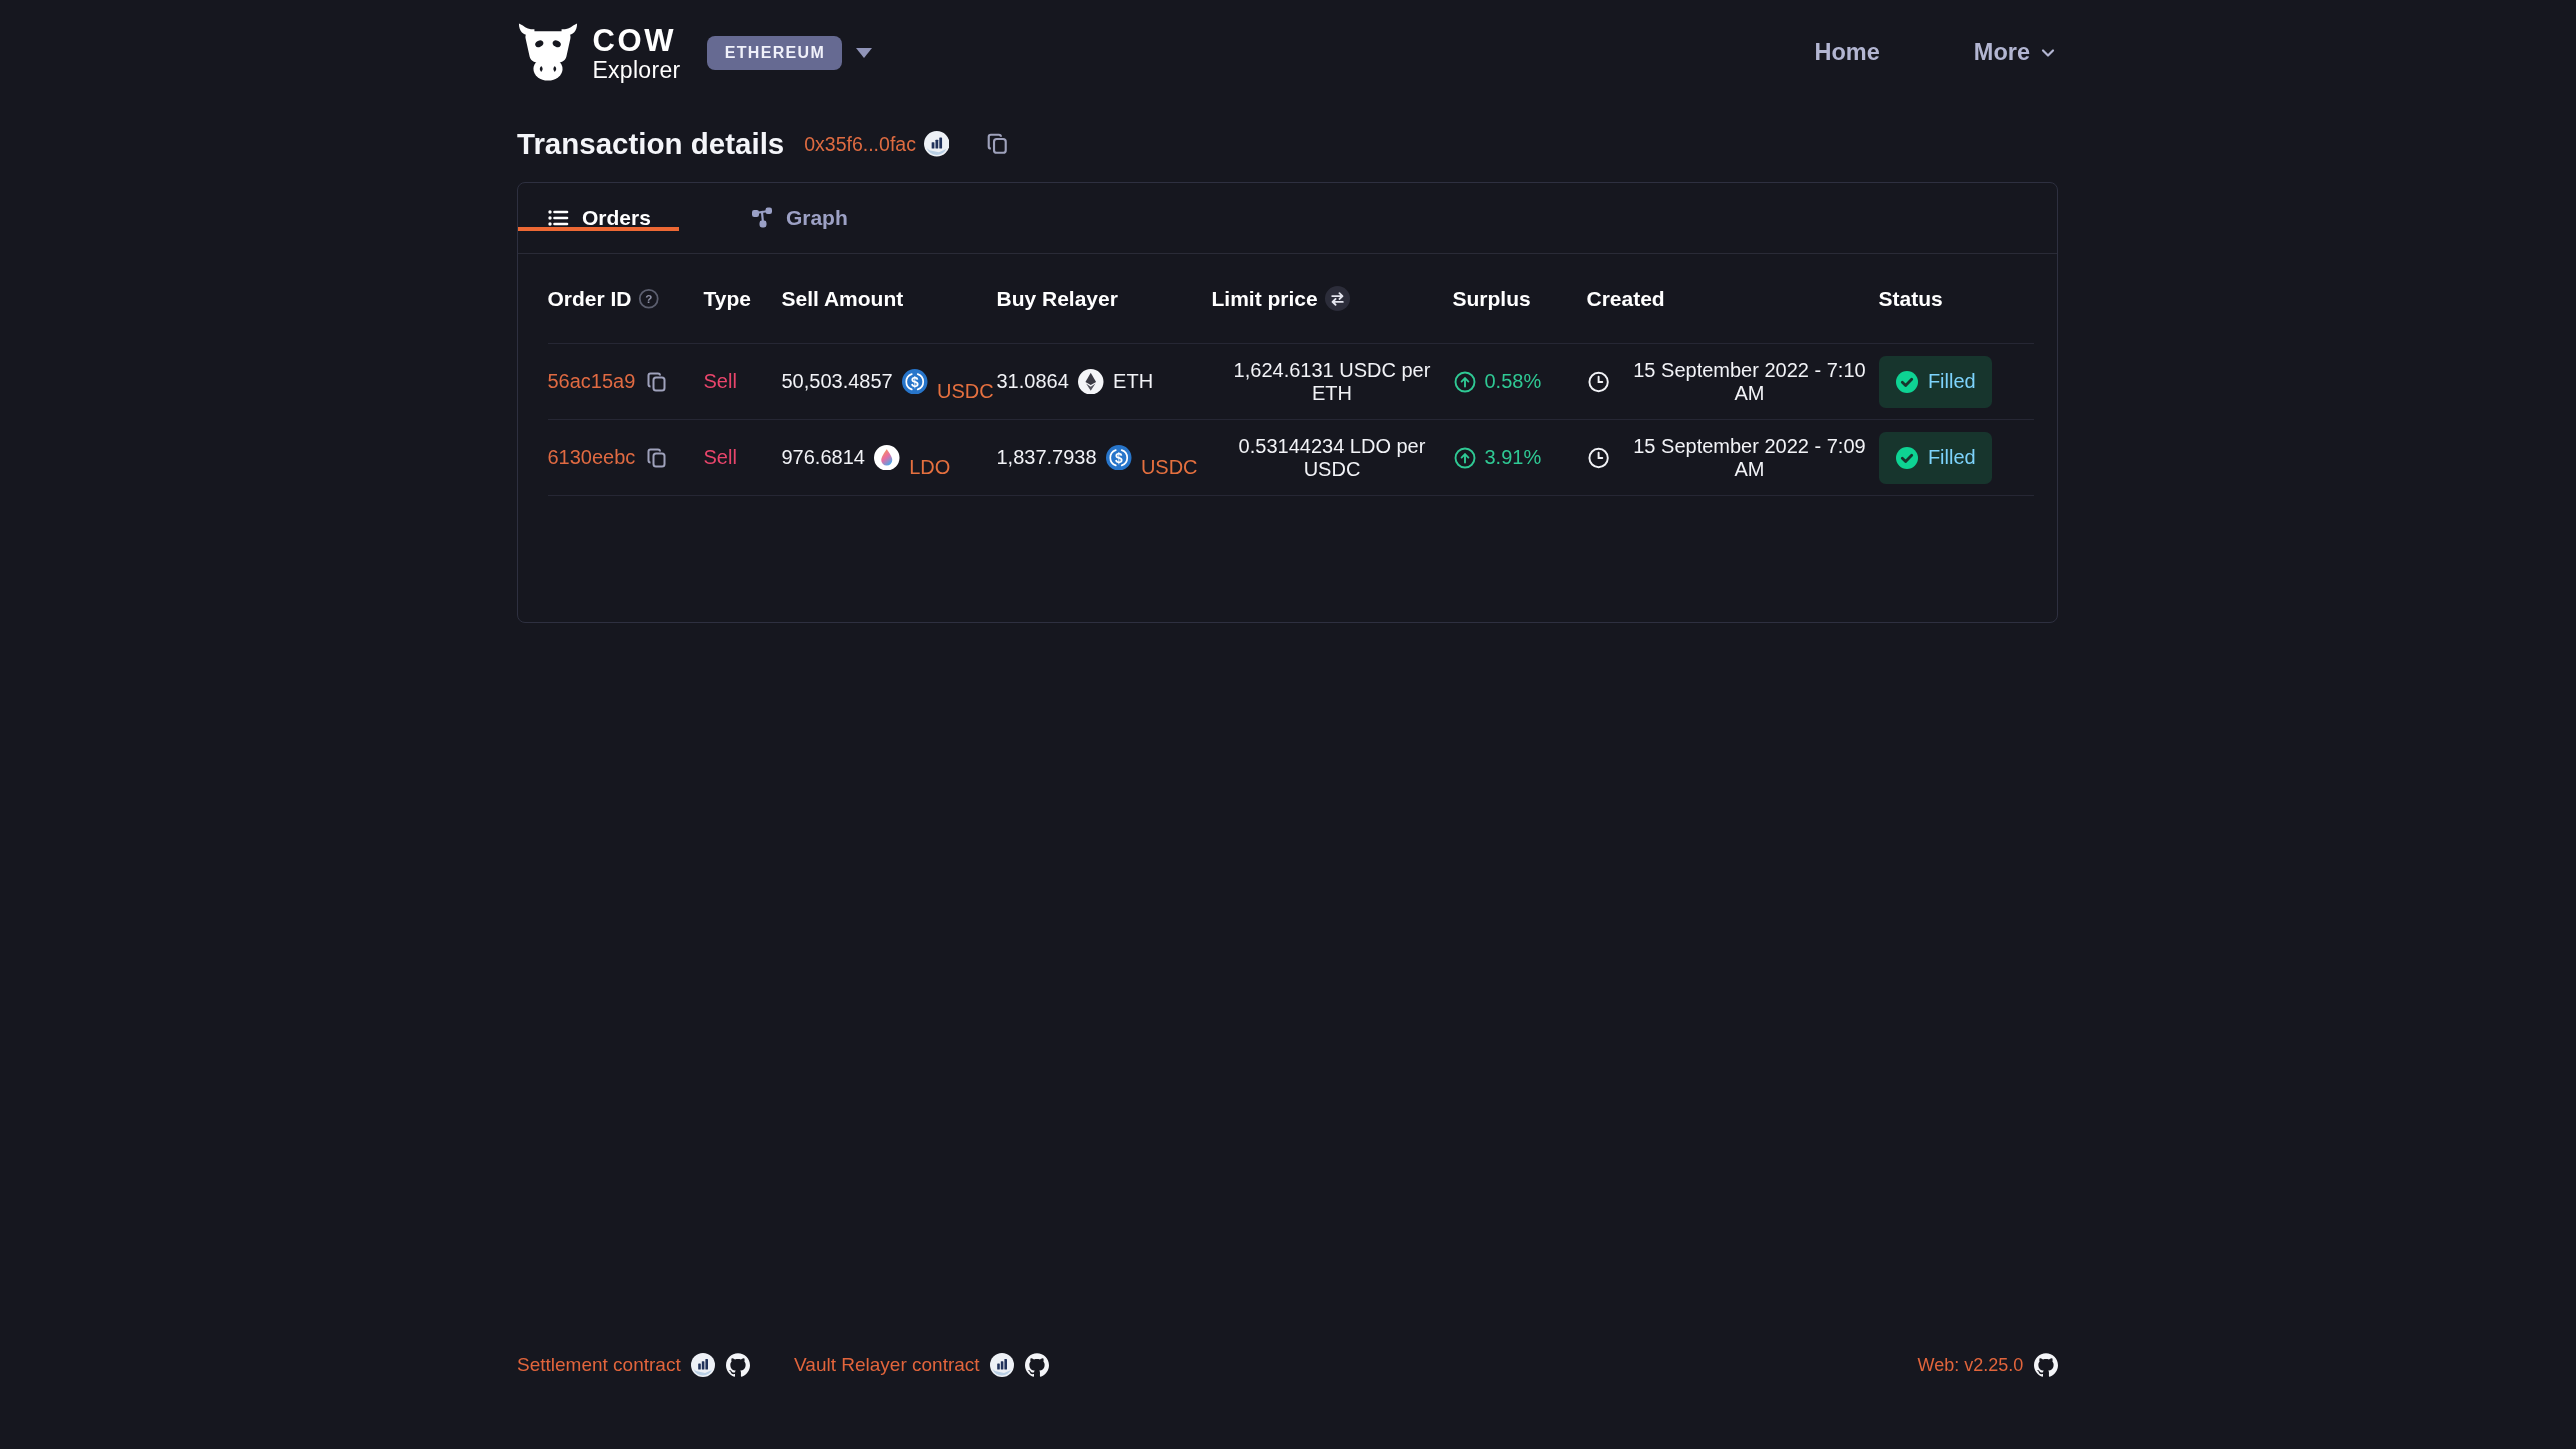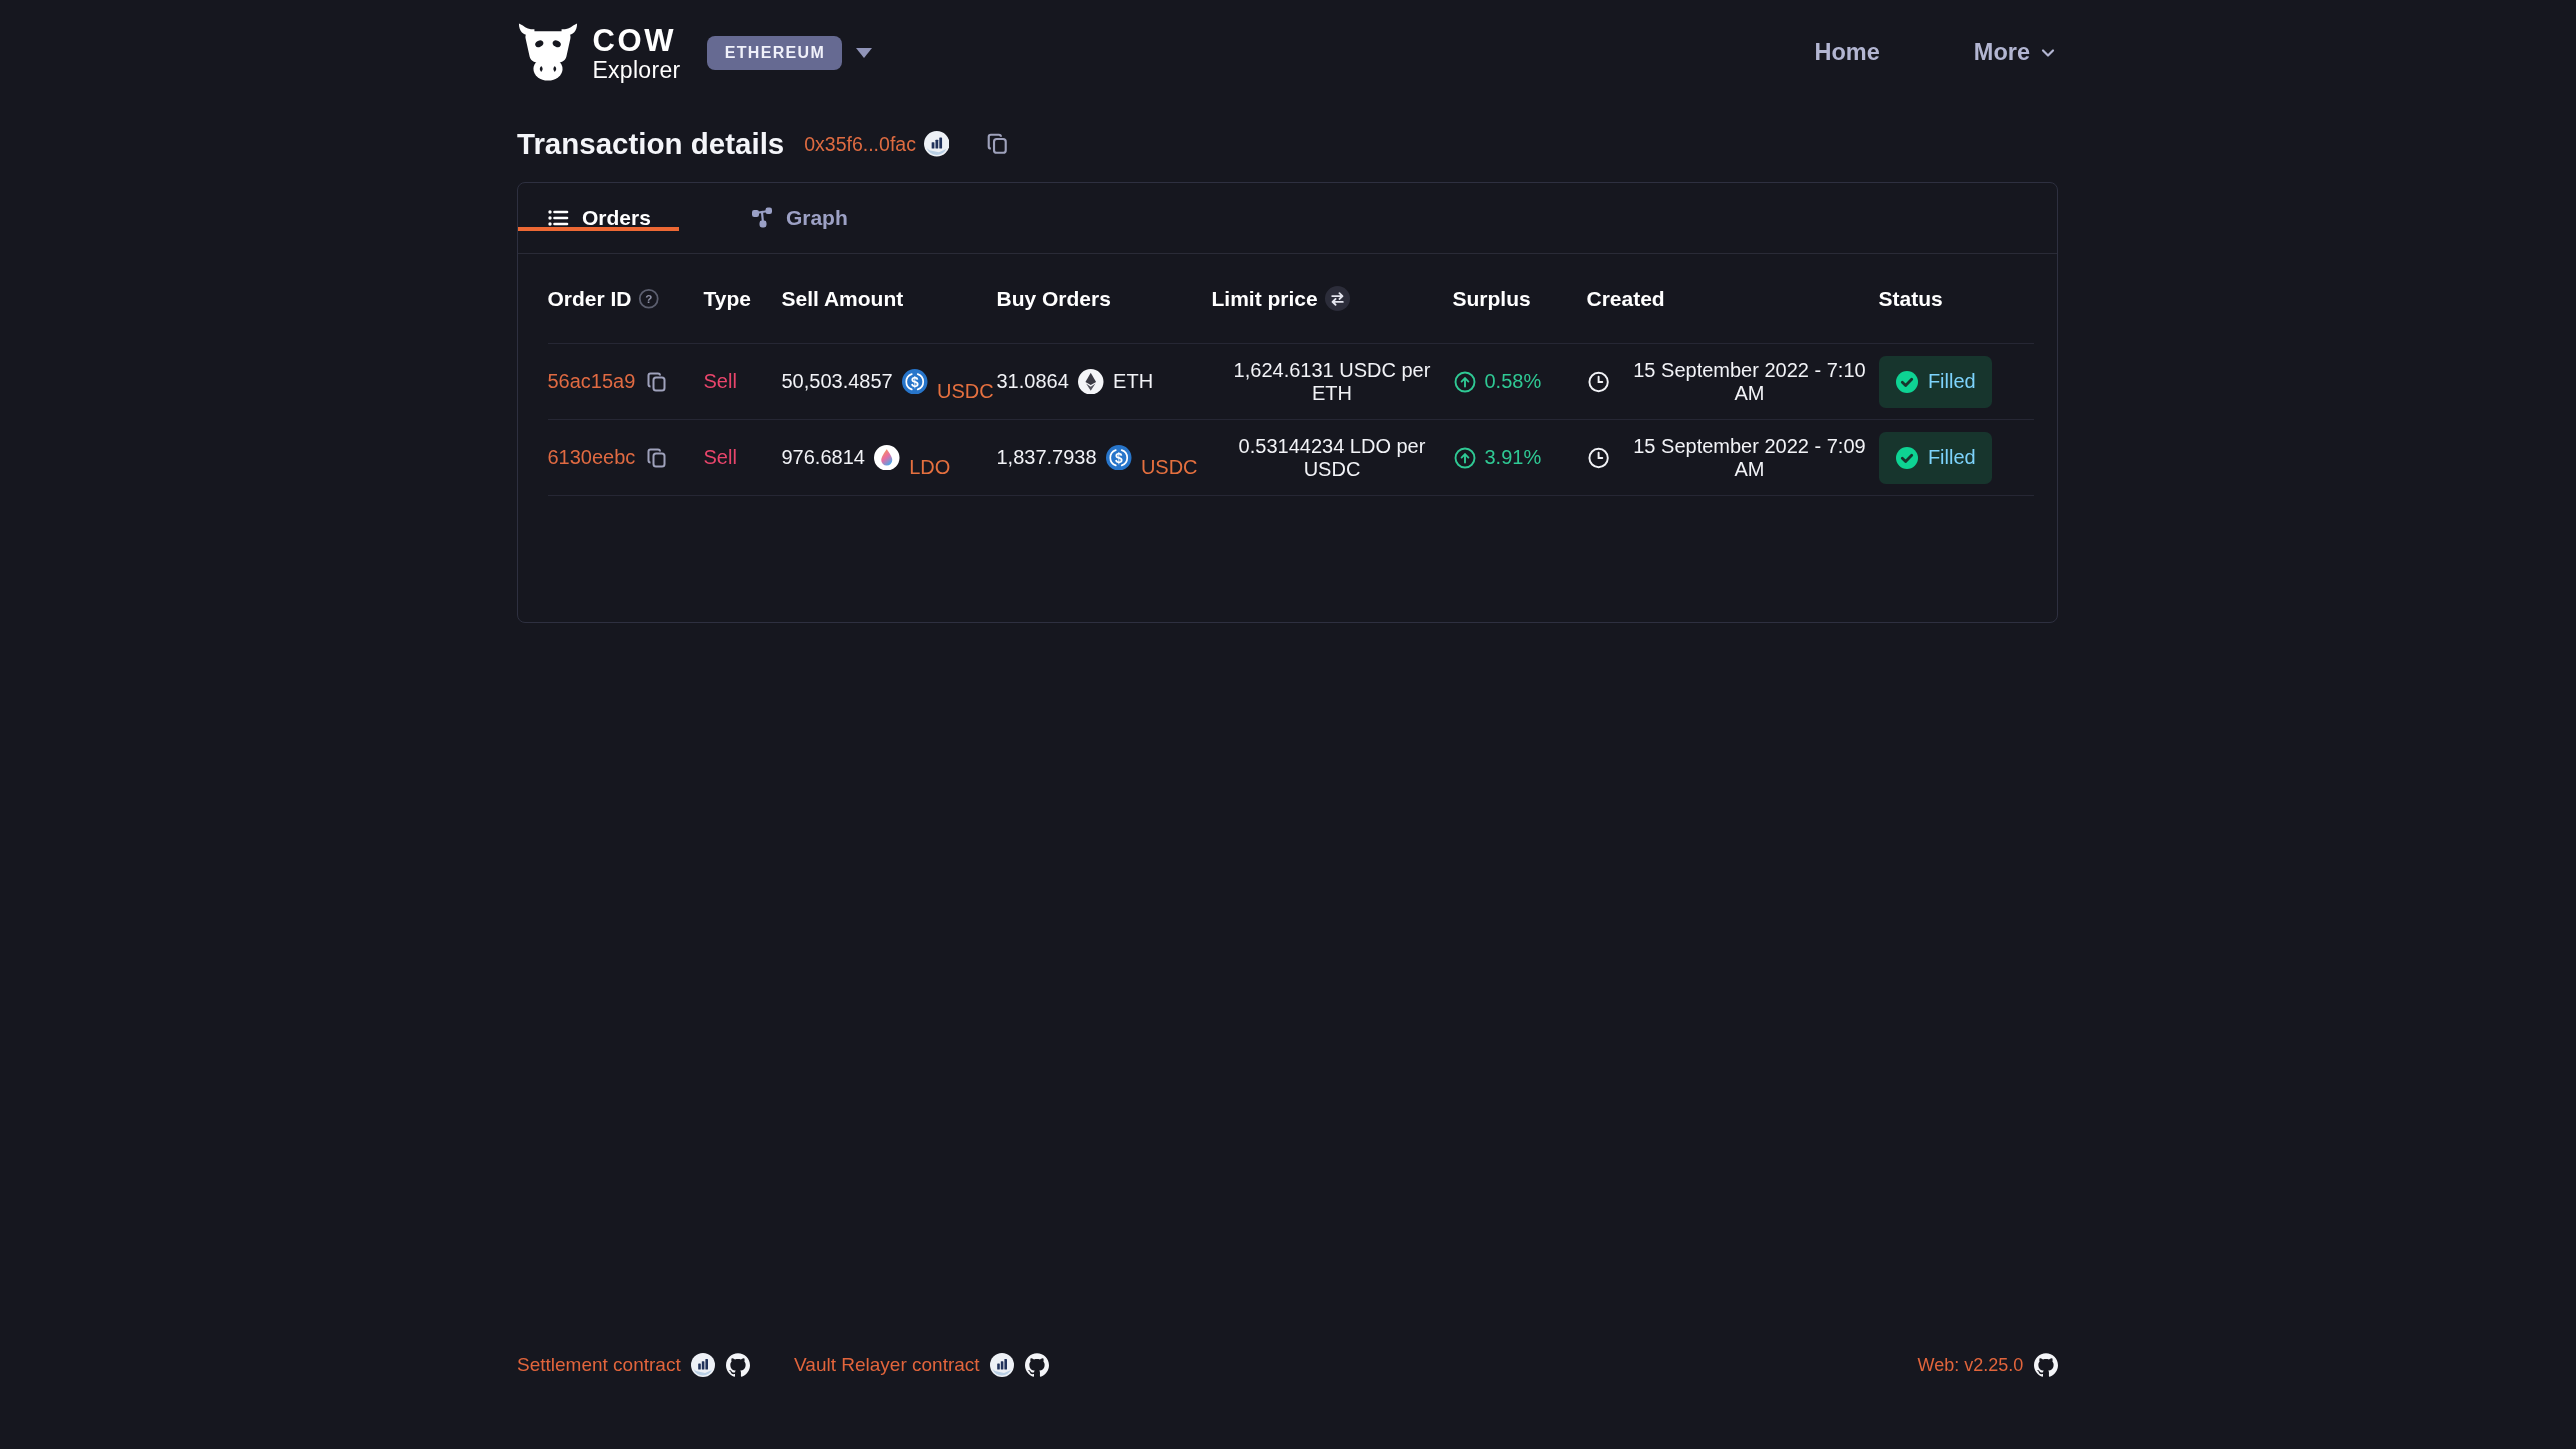--- a/index.html
+++ b/index.html
@@ -207,21 +207,21 @@
           <text x="12" y="17" text-anchor="middle" font-size="13" font-weight="bold" fill="#8c8fa3" font-family="Liberation Sans, sans-serif">?</text>
         </svg>
       </div>
       <div class="th">
         <span>Type</span>
       </div>
       <div class="th">
         <span>Sell Amount</span>
       </div>
       <div class="th">
-        <span>Buy Orders</span>
+        <span>Buy Relayer</span>
       </div>
       <div class="th">
         <span>Limit price</span>
         <svg class="swap-icon" viewBox="0 0 28 28" fill="none">
           <circle cx="14" cy="14" r="13" fill="#2c2d3a"></circle>
           <path d="M8.5 11.5 H19 M16 8.5 L19.2 11.5 L16 14.5" stroke="#e5e6ef" stroke-width="1.9" stroke-linecap="round" stroke-linejoin="round"></path>
           <path d="M19.5 17.5 H9 M12 14.5 L8.8 17.5 L12 20.5" stroke="#e5e6ef" stroke-width="1.9" stroke-linecap="round" stroke-linejoin="round"></path>
         </svg>
       </div>
       <div class="th">

